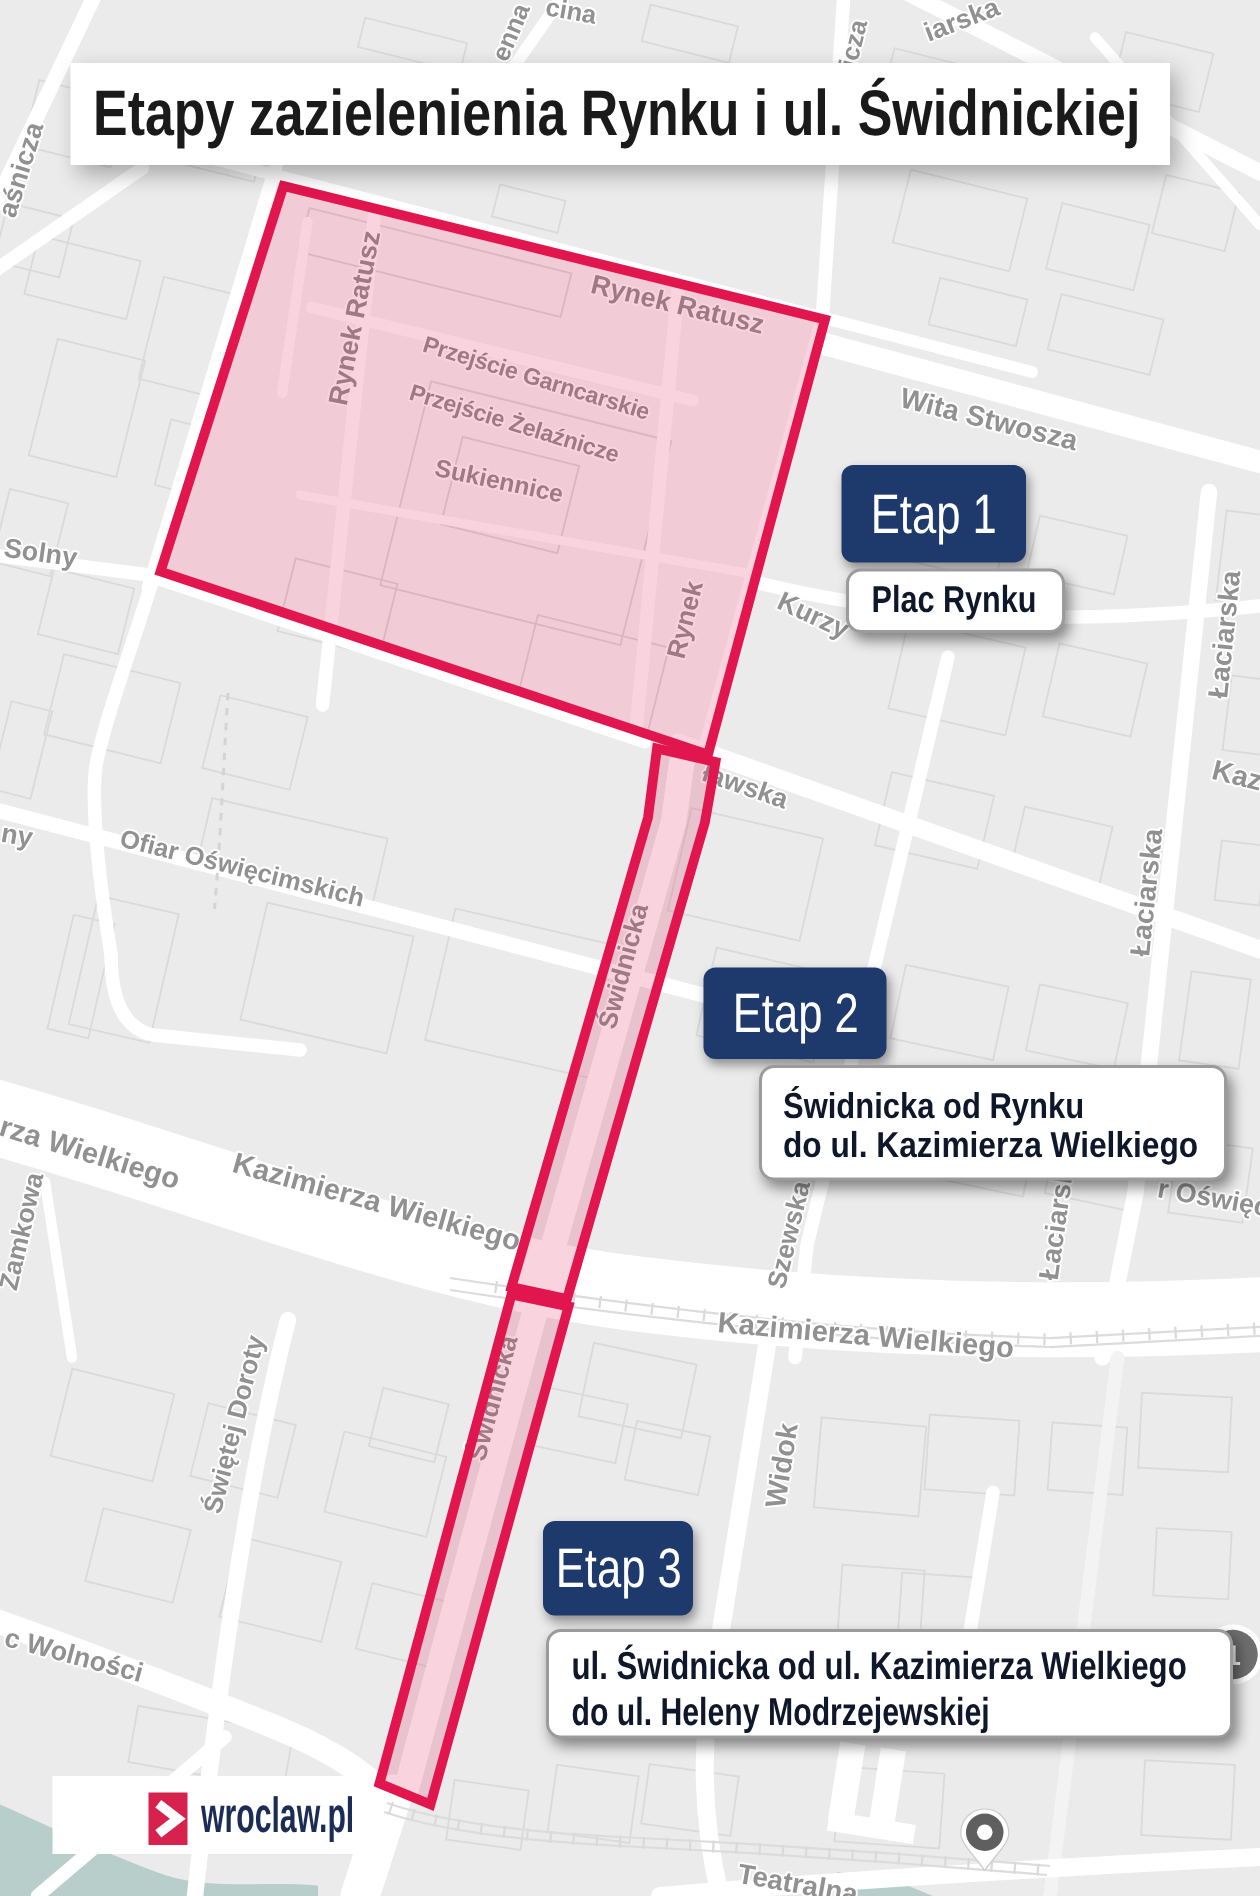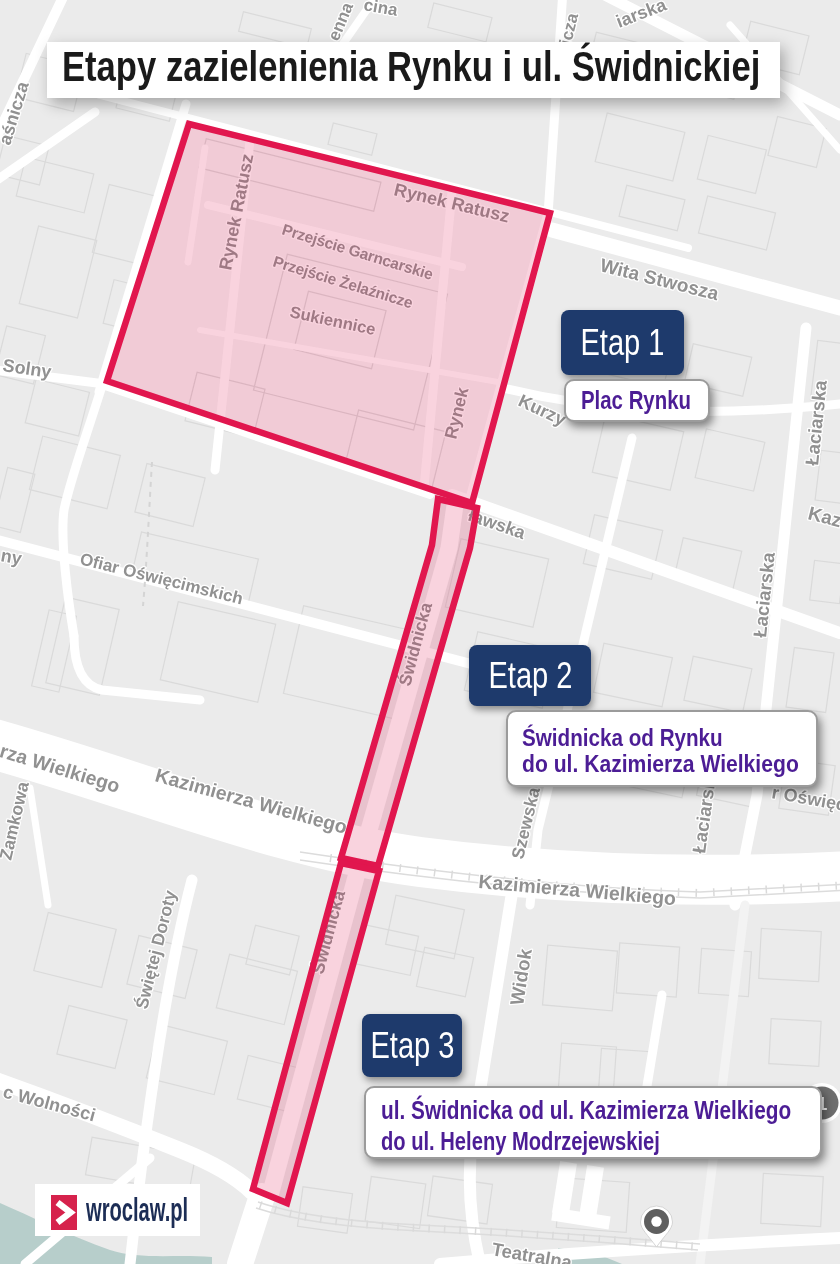--- a/index.html
+++ b/index.html
@@ -1,32 +1,32 @@
 <!DOCTYPE html>
 <html><head>
 <meta charset="utf-8">
 <style>
   html,body{margin:0;padding:0;}
   *{-webkit-font-smoothing:antialiased;}
   body{width:840px;height:1264px;overflow:hidden;font-family:"Liberation Sans",sans-serif;}
   #stage{position:relative;width:840px;height:1264px;background:#ebebeb;overflow:hidden;}
   #mapsvg{position:absolute;left:0;top:0;}
-  .titlebox{position:absolute;left:47px;top:42px;width:733px;height:56px;background:#fff;
-    box-shadow:4px 6px 14px rgba(0,0,0,.30);display:flex;align-items:flex-start;}
+  .titlebox{position:absolute;left:47px;top:42px;width:733px;height:68px;background:#fff;
+    box-shadow:4px 6px 14px rgba(0,0,0,.30);display:flex;align-items:center;}
   .titlebox span{display:block;font-weight:bold;font-size:43px;color:#1a1a1a;white-space:nowrap;
     transform-origin:left center;transform:scaleX(.805);margin-left:15px;}
   .etap{position:absolute;background:#1e3a6c;border-radius:8px;color:#fff;
     box-shadow:2px 4px 7px rgba(0,0,0,.40);display:flex;align-items:center;justify-content:center;text-align:center;}
   .etap span{display:block;font-size:37px;font-weight:400;white-space:nowrap;transform:scaleX(.785);transform-origin:center center;}
   .wbox{position:absolute;background:#fff;border:2.5px solid #9b9b9b;border-radius:10px;
-    box-shadow:3px 5px 9px rgba(0,0,0,.45);color:#4c1d95;font-weight:bold;box-sizing:border-box;}
+    box-shadow:3px 5px 9px rgba(0,0,0,.45);color:#0f172a;font-weight:bold;box-sizing:border-box;}
   .wbox .in{transform-origin:left center;white-space:nowrap;}
   .sx80{transform:scaleX(.80);} .sx775{transform:scaleX(.775);} .sx86{transform:scaleX(.86);}
   .sx88{transform:scaleX(.88);} .sx816{transform:scaleX(.816);}
-  .logo{position:absolute;left:35px;top:1184px;width:165px;height:52px;background:#fff;display:flex;align-items:center;}
+  .logo{position:absolute;left:35px;top:1184px;width:165px;height:52px;background:#fff;display:flex;align-items:center;padding-left:48px;}
   .logo .sq{flex:0 0 26px;width:26px;height:35px;background:#d6224c;margin-left:16px;margin-top:5px;position:relative;}
   .logo .txt{flex:0 0 auto;font-weight:bold;font-size:33px;color:#1c2d55;white-space:nowrap;transform:scaleX(.61);transform-origin:left center;margin-left:9px;}
 </style>
 </head>
 <body>
 <div id="stage">
 
   <svg id="mapsvg" width="840" height="1264" viewBox="0 0 840 1264">
     <rect width="840" height="1264" fill="#ebebeb"></rect>
 

